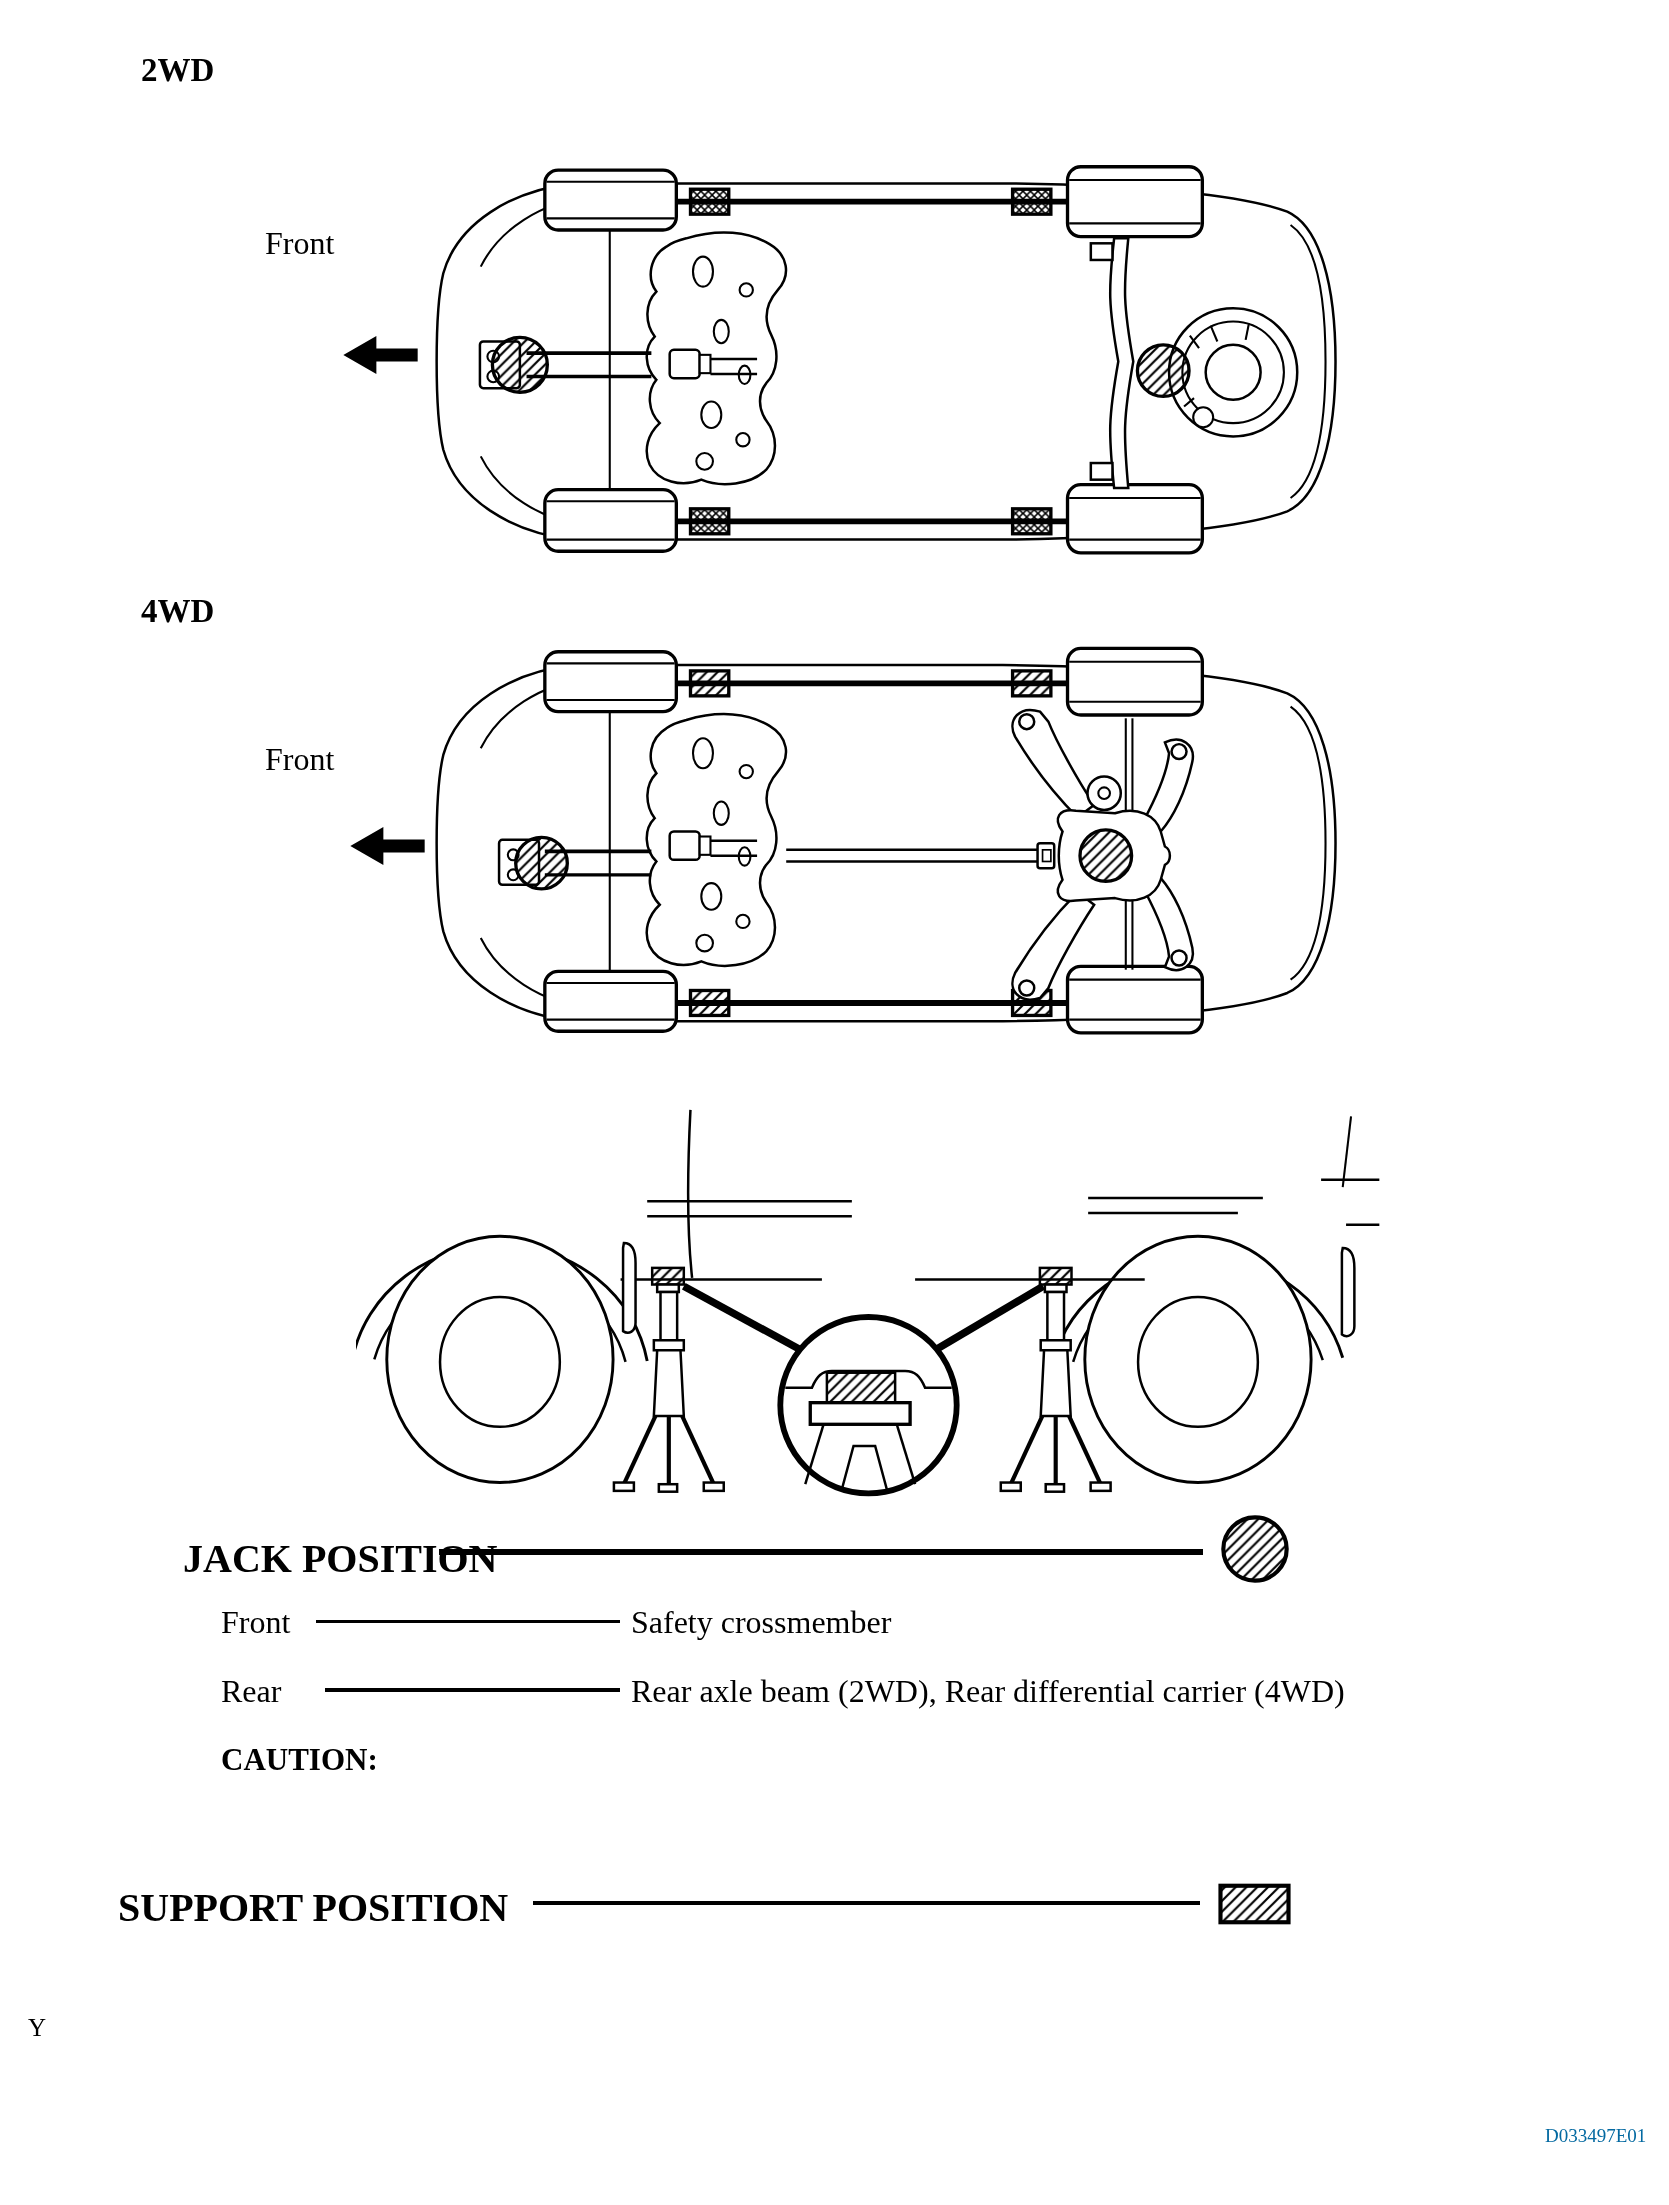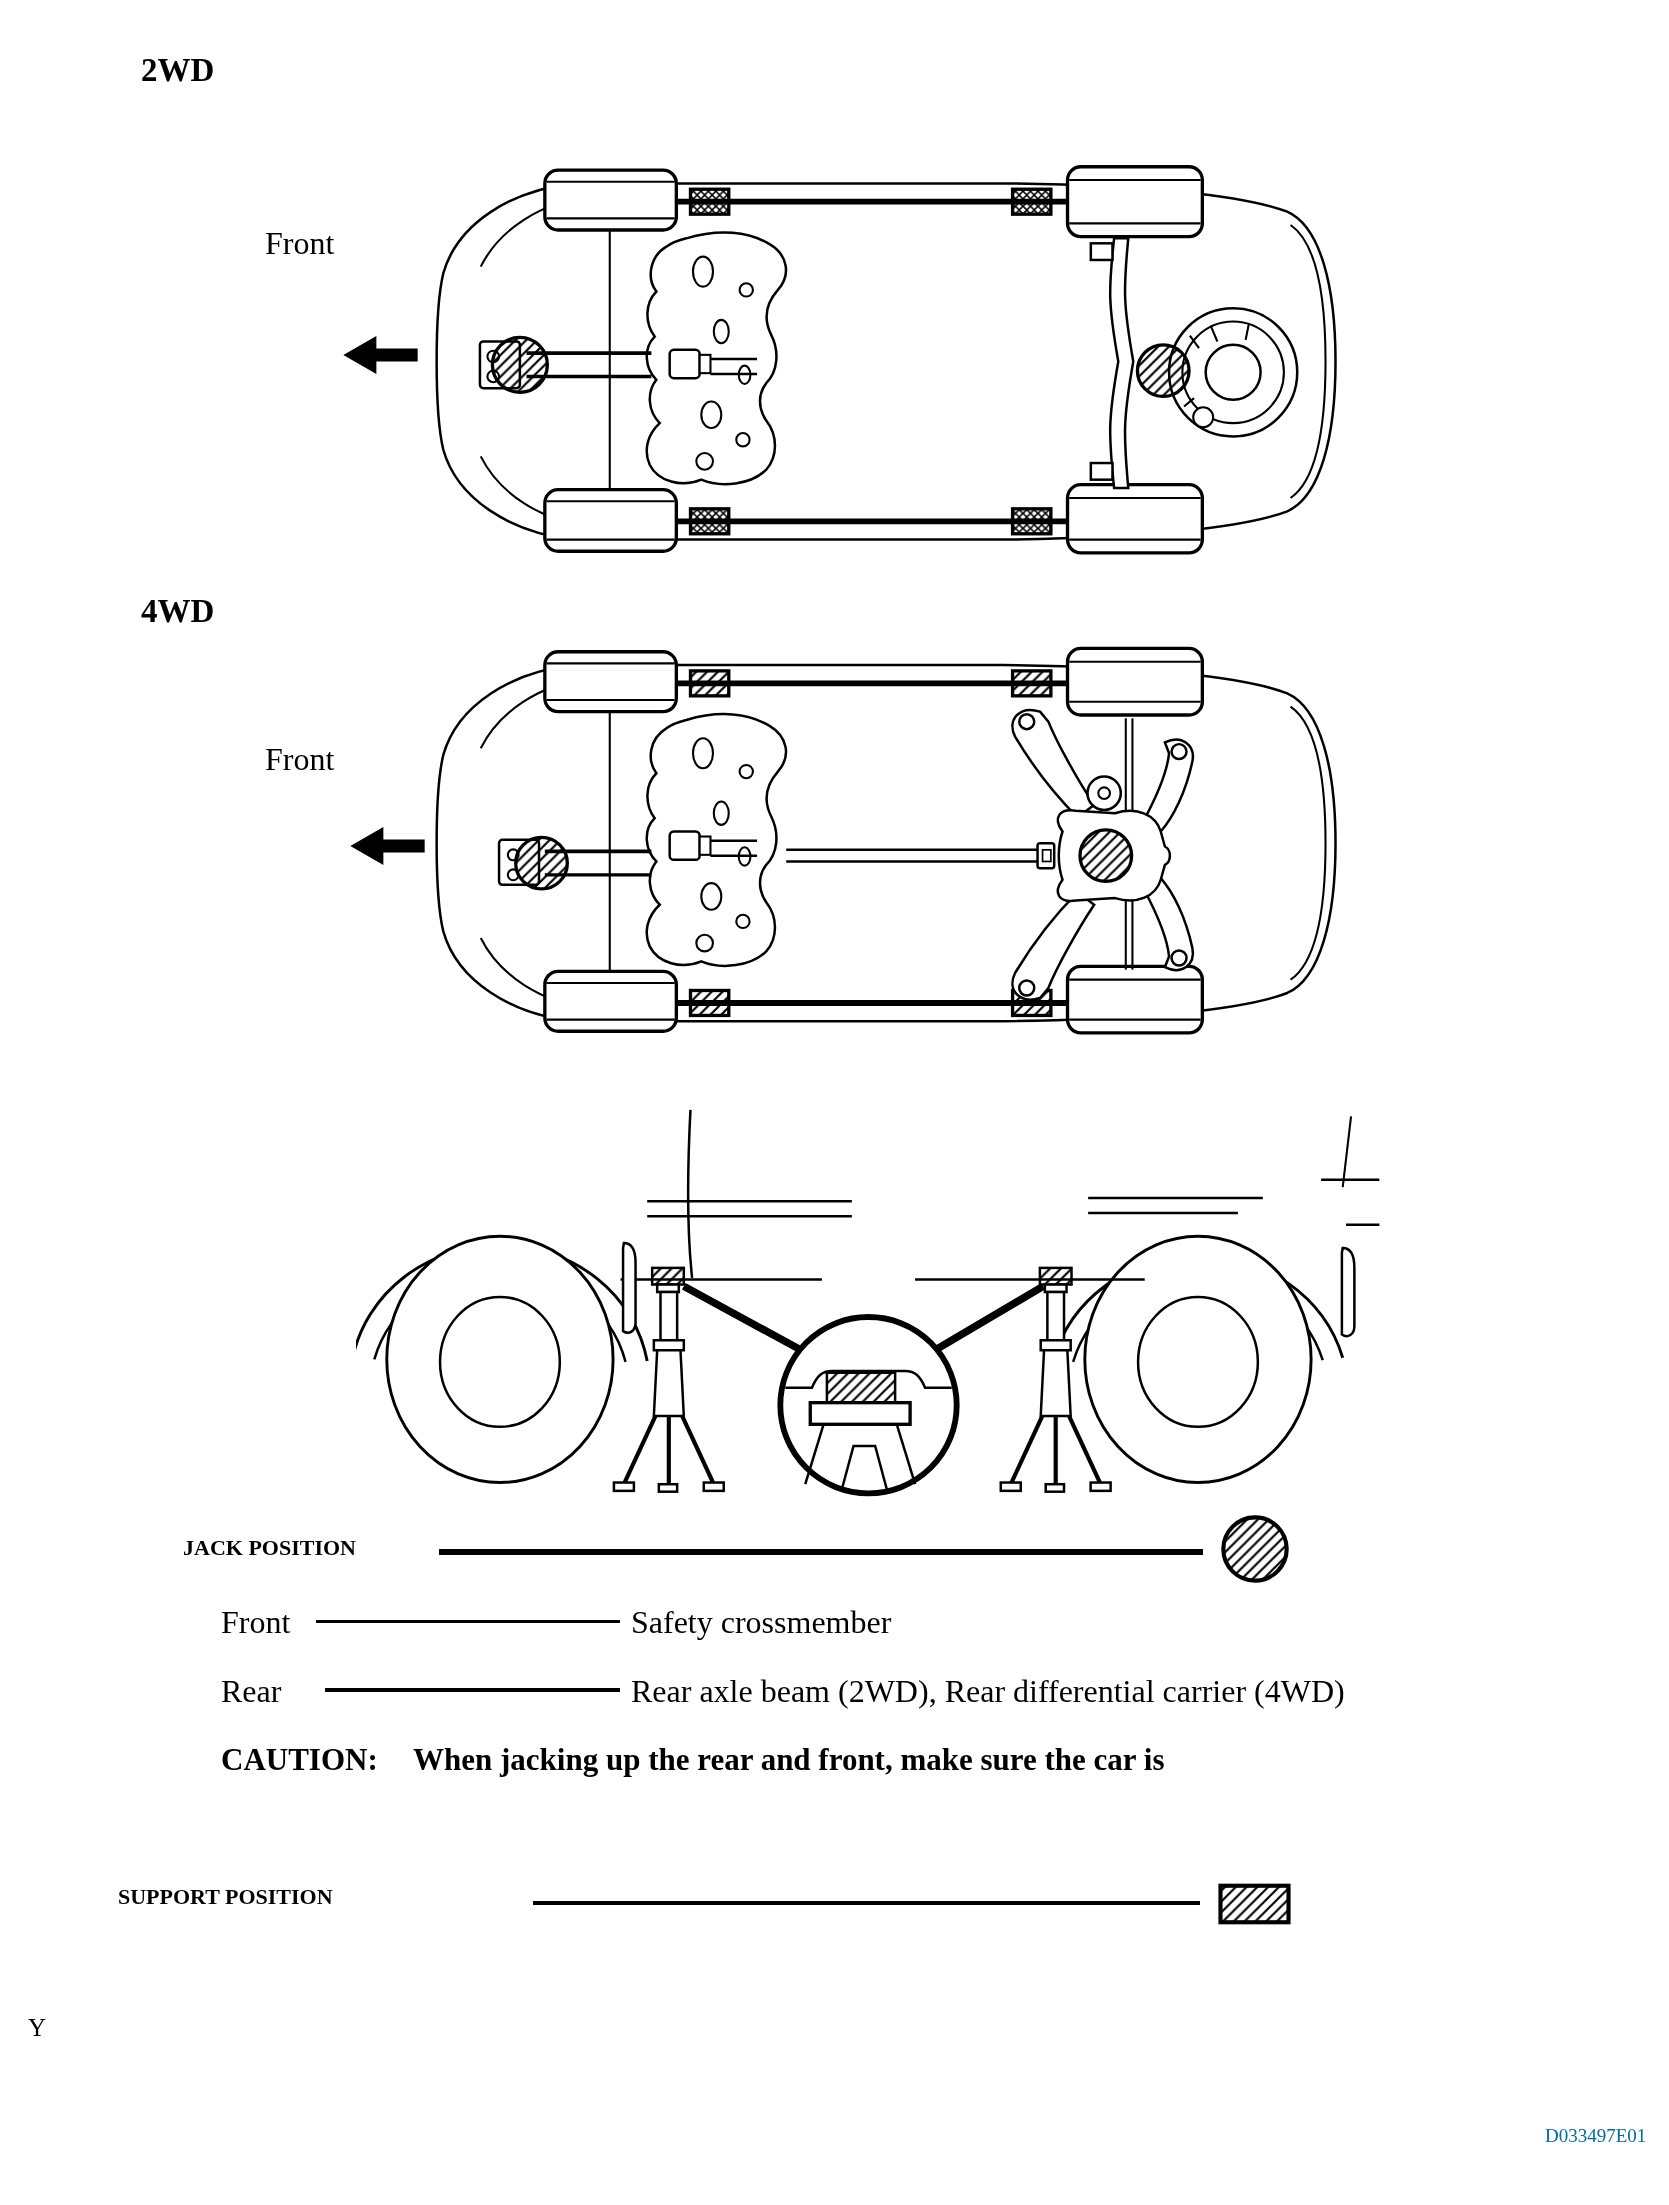--- a/index.html
+++ b/index.html
@@ -7,21 +7,21 @@
   #page{
     position:relative; width:1669px; height:2205px;
     background:var(--paper);
     font-family:Liberation Serif, serif;
     color:var(--ink);
     overflow:hidden;
   }
   .abs{position:absolute; white-space:nowrap;}
   .h1{font-size:33px; font-weight:700; letter-spacing:0px;}
   .lbl{font-size:32px; font-weight:400;}
-  .leg-h{font-size:22px; font-weight:700;}
+  .leg-h{font-size:40px; font-weight:700;}
   .leg-t{font-size:32px; font-weight:400;}
   .caut{font-size:31px; font-weight:700;}
   .rule{position:absolute; background:var(--ink);}
   .small{font-size:25px;}
   .code{font-size:19px; color:#0369a1;}
   svg{display:block;}
 </style>
 </head>
 <body>
 
@@ -303,21 +303,20 @@
 
   <div class="abs leg-t" style="left:221px; top:1604px;">Front</div>
   <div class="rule" style="left:316px; top:1620px; width:304px; height:2.5px;"></div>
   <div class="abs leg-t" style="left:631px; top:1604px;">Safety crossmember</div>
 
   <div class="abs leg-t" style="left:221px; top:1673px;">Rear</div>
   <div class="rule" style="left:325px; top:1688px; width:295px; height:4.2px;"></div>
   <div class="abs leg-t" style="left:631px; top:1673px;">Rear axle beam (2WD), Rear differential carrier (4WD)</div>
 
   <div class="abs caut" style="left:221px; top:1742px;">CAUTION:</div>
-  <div class="abs caut" style="left:413px; top:1742px;">When jacking up the rear and front, make sure the car is</div>
 
   <div class="abs leg-h" style="left:118px; top:1884px;">SUPPORT POSITION</div>
   <div class="rule" style="left:533px; top:1901px; width:667px; height:4.2px;"></div>
   <svg class="abs" style="left:1218px; top:1883px;" width="73" height="42" viewBox="0 0 88 50">
     <defs>
       <pattern id="dgS" patternUnits="userSpaceOnUse" width="13" height="13">
         <path d="M-3,3 L3,-3 M0,13 L13,0 M10,16 L16,10" stroke="#000" stroke-width="2.6" fill="none"></path>
       </pattern>
     </defs>
     <rect x="3" y="3" width="82" height="44" fill="url(#dgS)" stroke="#000" stroke-width="5"></rect>

